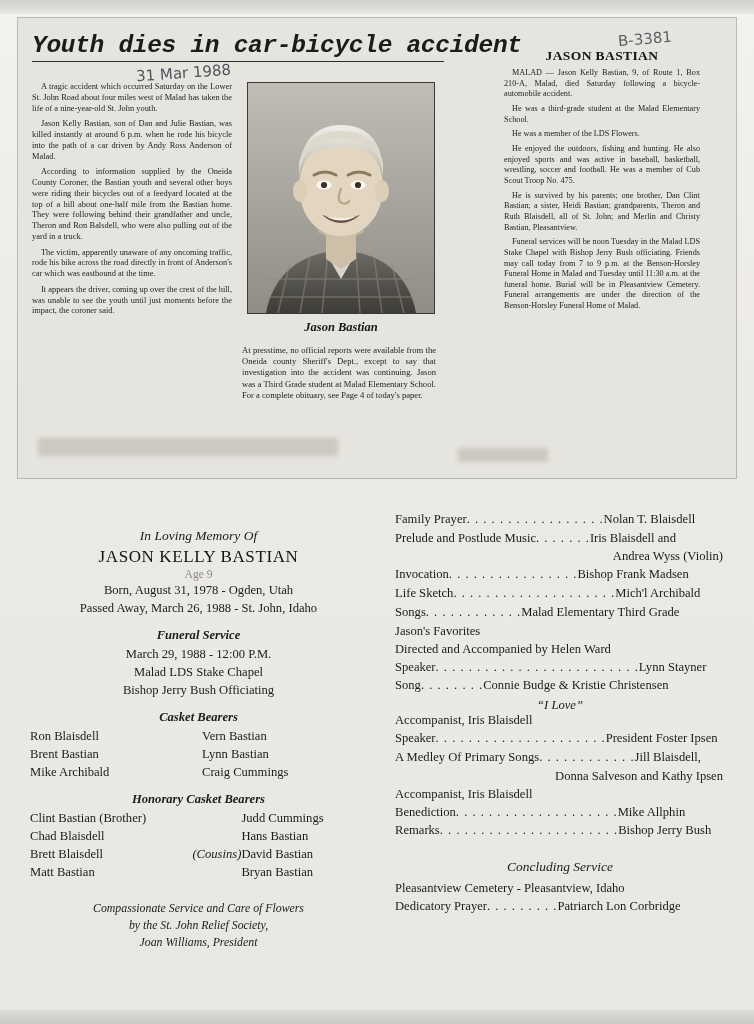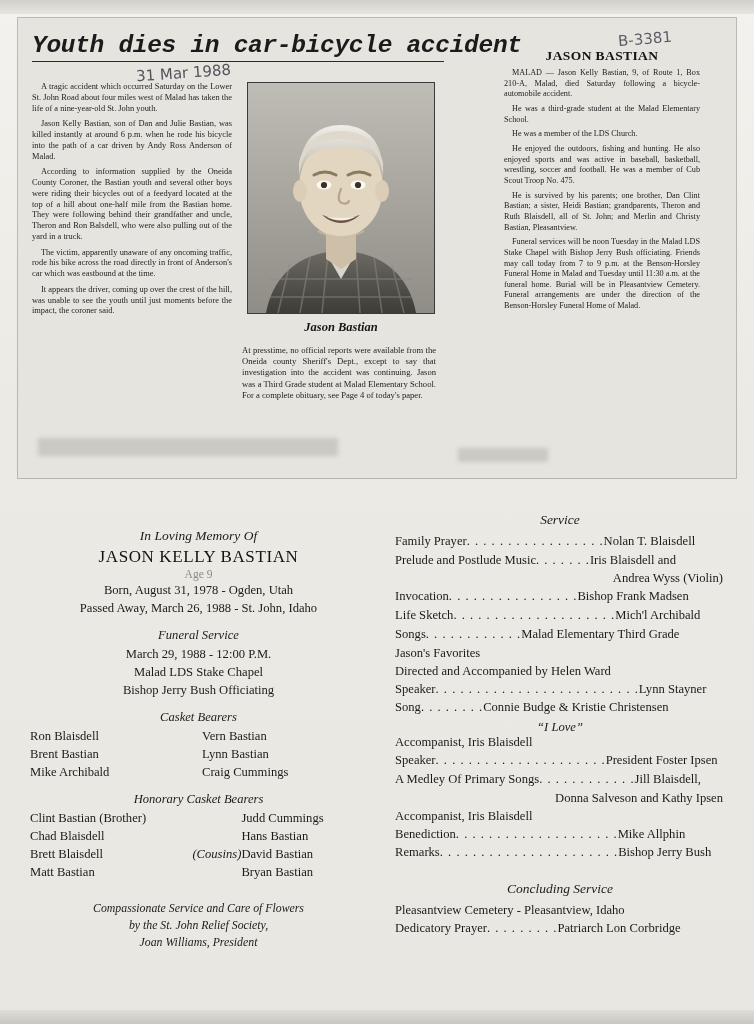--- a/index.html
+++ b/index.html
@@ -194,20 +194,21 @@
     font-size: 12.6px;
     color: #1b1b1b;
     margin: 0 0 3px 0;
   }
   .sec-head {
     text-align: center;
     font-style: italic;
     font-size: 12.6px;
     margin: 12px 0 4px 0;
     color: #1b1b1b;
+    font-weight: bold;
   }
   .bearer-grid {
     margin: 4px 0 0 0;
     font-size: 12.6px;
     color: #1b1b1b;
   }
   .bearer-row {
     display: flex;
     margin-bottom: 3px;
   }
@@ -378,21 +379,21 @@
         <div class="photo-note">At presstime, no official reports were available from the Oneida county Sheriff's Dept., except to say that investigation into the accident was continuing. Jason was a Third Grade student at Malad Elementary School. For a complete obituary, see Page 4 of today's paper.</div>
       </div>
     </div>
 
     <div class="clip-right">
       <div class="obit-name">JASON BASTIAN</div>
 
       <div class="obit-body">
         <p>MALAD — Jason Kelly Bastian, 9, of Route 1, Box 210-A, Malad, died Saturday following a bicycle-automobile accident.</p>
         <p>He was a third-grade student at the Malad Elementary School.</p>
-        <p>He was a member of the LDS Church.</p>
+        <p>He was a member of the LDS Flowers.</p>
         <p>He enjoyed the outdoors, fishing and hunting. He also enjoyed sports and was active in baseball, basketball, wrestling, soccer and football. He was a member of Cub Scout Troop No. 475.</p>
         <p>He is survived by his parents; one brother, Dan Clint Bastian; a sister, Heidi Bastian; grandparents, Theron and Ruth Blaisdell, all of St. John; and Merlin and Christy Bastian, Pleasantview.</p>
         <p>Funeral services will be noon Tuesday in the Malad LDS Stake Chapel with Bishop Jerry Bush officiating. Friends may call today from 7 to 9 p.m. at the Benson-Horsley Funeral Home in Malad and Tuesday until 11:30 a.m. at the funeral home. Burial will be in Pleasantview Cemetery. Funeral arrangements are under the direction of the Benson-Horsley Funeral Home of Malad.</p>
       </div>
     </div>
   </div>
 
   <div class="program">
 
     <div class="prog-left">
@@ -448,21 +449,20 @@
       </div>
 
       <div class="closing">
         <div>Compassionate Service and Care of Flowers</div>
         <div>by the St. John Relief Society,</div>
         <div>Joan Williams, President</div>
       </div>
     </div>
 
     <div class="prog-right">
-      <div class="svc-title">Service</div>
 
       <div class="svc-row">
         <span>Family Prayer</span><span class="dots">. . . . . . . . . . . . . . . . .</span><span>Nolan T. Blaisdell</span>
       </div>
       <div class="svc-row">
         <span>Prelude and Postlude Music</span><span class="dots">. . . . . . .</span><span>Iris Blaisdell and</span>
       </div>
       <div class="svc-cont">Andrea Wyss (Violin)</div>
       <div class="svc-row">
         <span>Invocation</span><span class="dots">. . . . . . . . . . . . . . . .</span><span>Bishop Frank Madsen</span>

